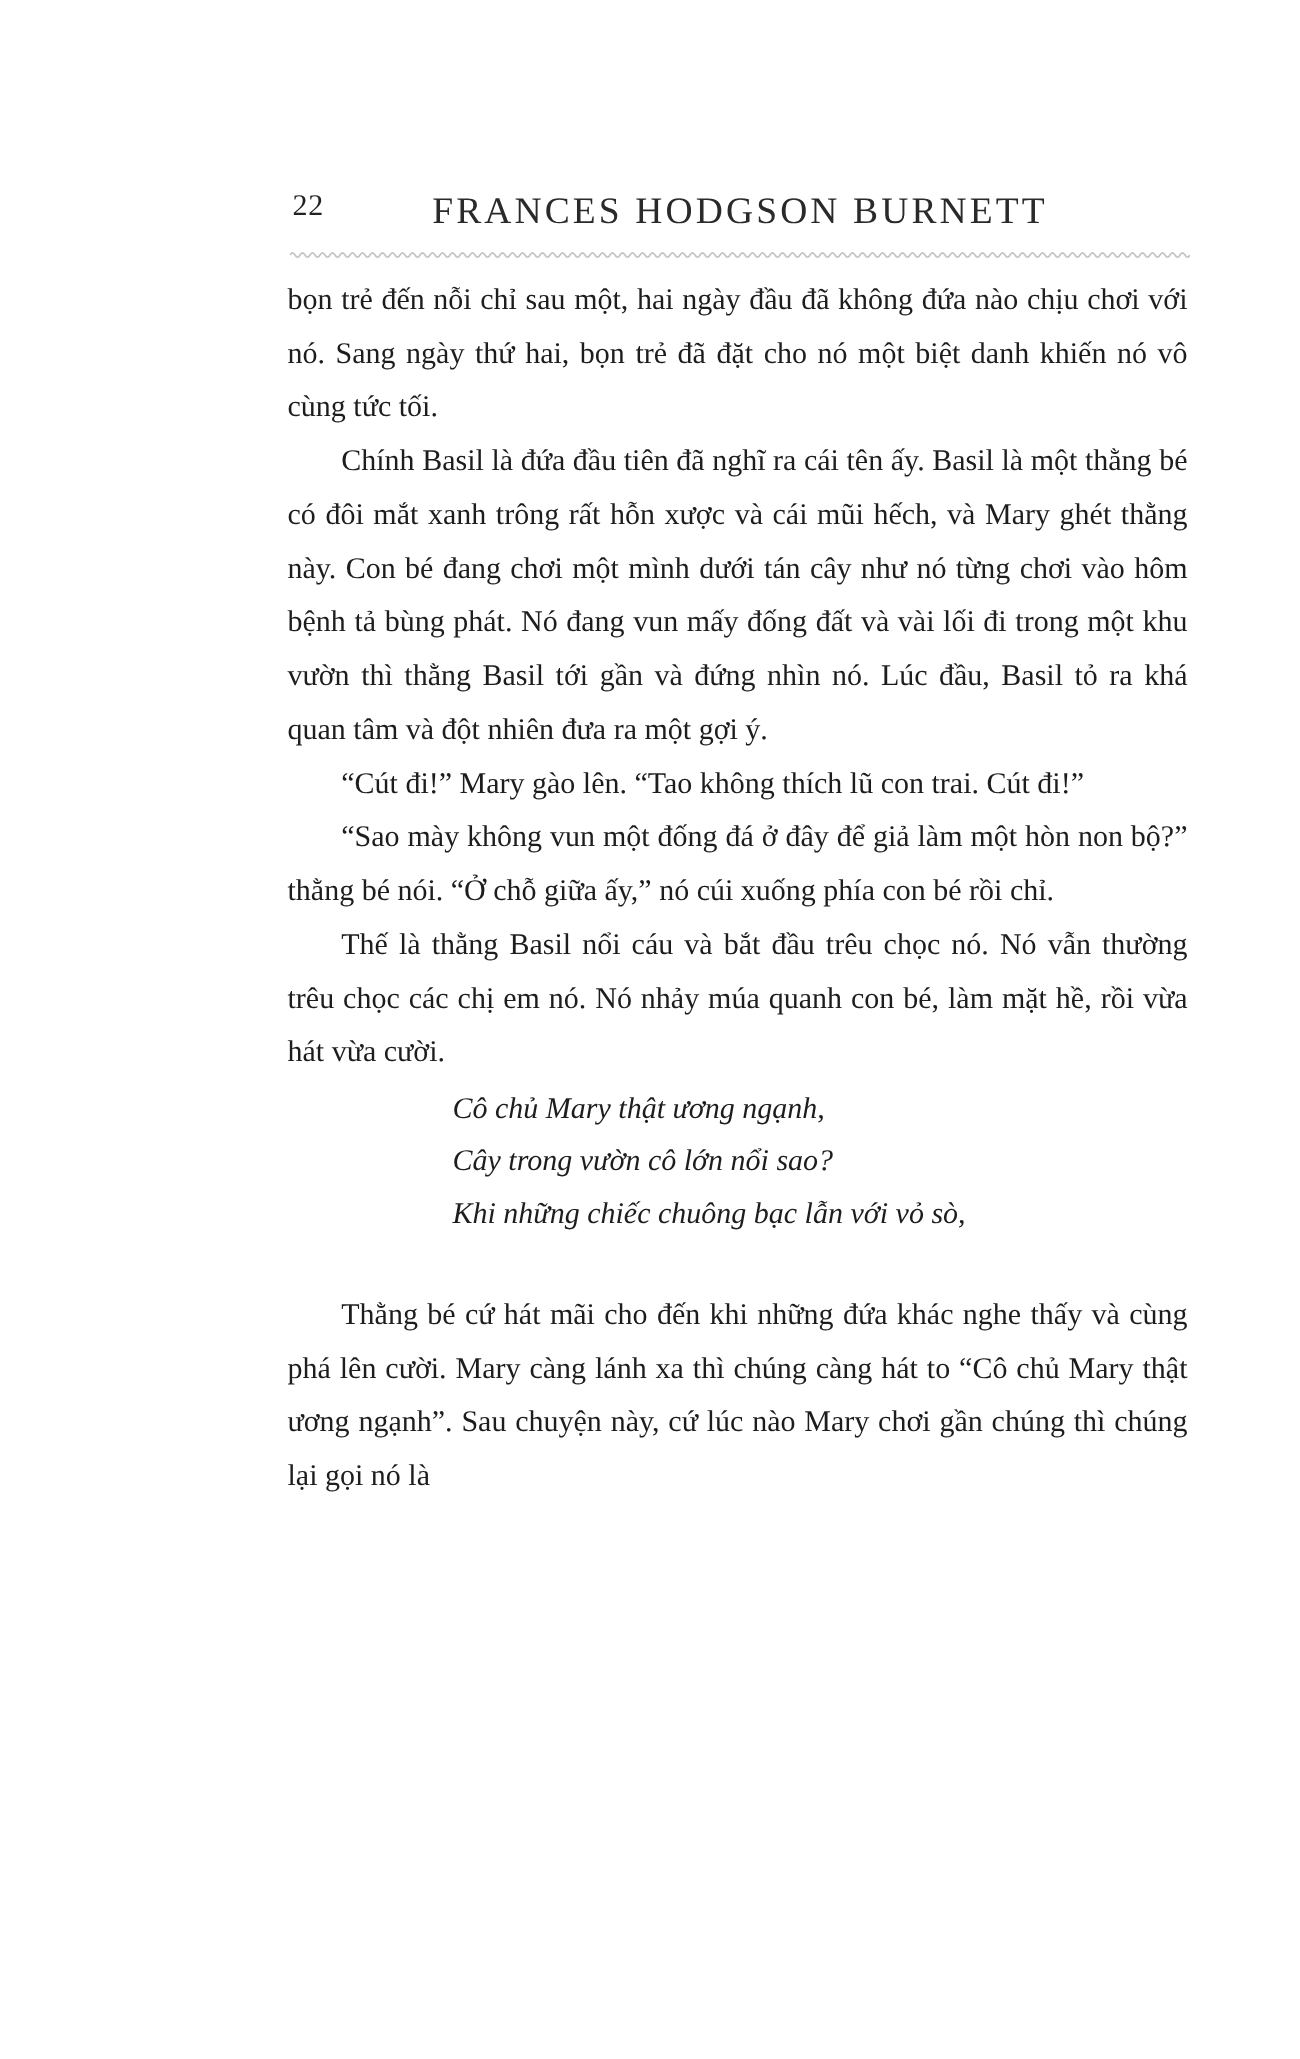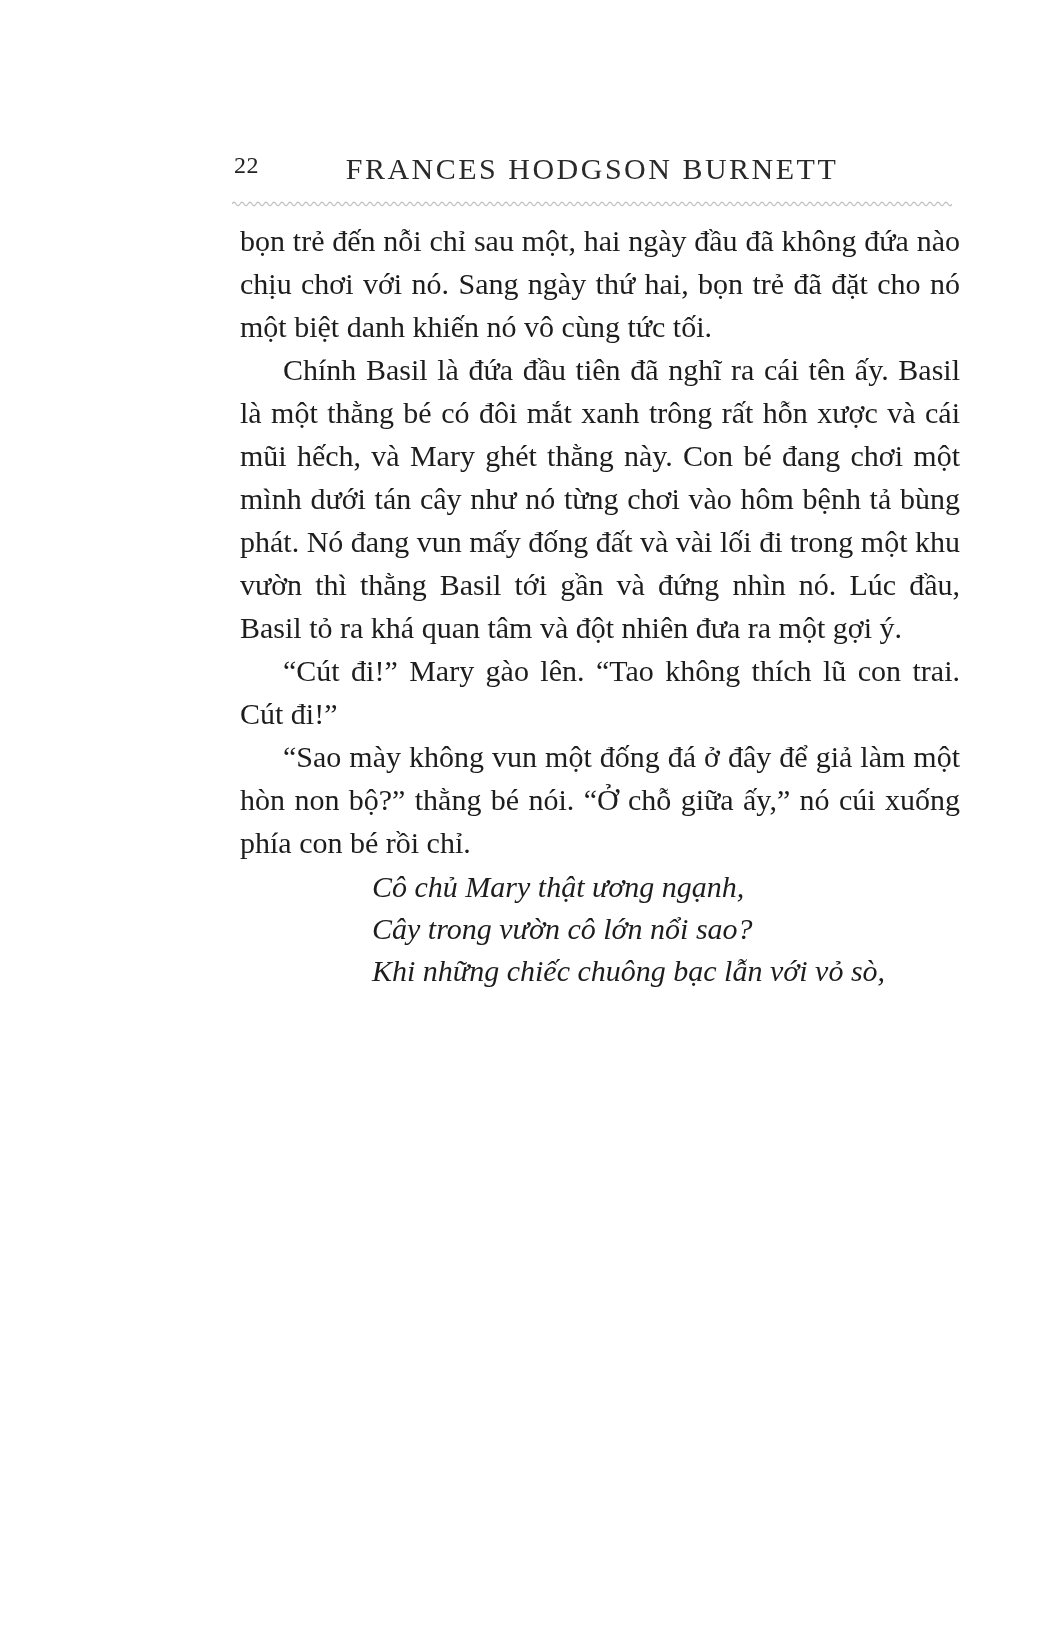--- a/index.html
+++ b/index.html
@@ -41,24 +41,24 @@
   }
   .wavy-divider {
     position: absolute;
     left: 186px;
     top: 198px;
     width: 720px;
     height: 10px;
   }
   .text-block {
     position: absolute;
-    left: 194px;
+    left: 184px;
     top: 219px;
     width: 720px;
-    font-size: 30px;
+    font-size: 24px;
     line-height: 43px;
     text-align: justify;
     color: #1d1d1d;
   }
   .text-block p {
     margin: 0;
     text-indent: 43px;
   }
   .text-block p.no-indent {
     text-indent: 0;
@@ -86,22 +86,24 @@
 
   <svg class="wavy-divider" viewBox="0 0 720 10" width="720" height="10" aria-hidden="true">
     <path d="M0 6 q2 -3.5 4 0 t4 0 t4 0 t4 0 t4 0 t4 0 t4 0 t4 0 t4 0 t4 0 t4 0 t4 0 t4 0 t4 0 t4 0 t4 0 t4 0 t4 0 t4 0 t4 0 t4 0 t4 0 t4 0 t4 0 t4 0 t4 0 t4 0 t4 0 t4 0 t4 0 t4 0 t4 0 t4 0 t4 0 t4 0 t4 0 t4 0 t4 0 t4 0 t4 0 t4 0 t4 0 t4 0 t4 0 t4 0 t4 0 t4 0 t4 0 t4 0 t4 0 t4 0 t4 0 t4 0 t4 0 t4 0 t4 0 t4 0 t4 0 t4 0 t4 0 t4 0 t4 0 t4 0 t4 0 t4 0 t4 0 t4 0 t4 0 t4 0 t4 0 t4 0 t4 0 t4 0 t4 0 t4 0 t4 0 t4 0 t4 0 t4 0 t4 0 t4 0 t4 0 t4 0 t4 0 t4 0 t4 0 t4 0 t4 0 t4 0 t4 0 t4 0 t4 0 t4 0 t4 0 t4 0 t4 0 t4 0 t4 0 t4 0 t4 0 t4 0 t4 0 t4 0 t4 0 t4 0 t4 0 t4 0 t4 0 t4 0 t4 0 t4 0 t4 0 t4 0 t4 0 t4 0 t4 0 t4 0 t4 0 t4 0 t4 0 t4 0 t4 0 t4 0 t4 0 t4 0 t4 0 t4 0 t4 0 t4 0 t4 0 t4 0 t4 0 t4 0 t4 0 t4 0 t4 0 t4 0 t4 0 t4 0 t4 0 t4 0 t4 0 t4 0 t4 0 t4 0 t4 0 t4 0 t4 0 t4 0 t4 0 t4 0 t4 0 t4 0 t4 0 t4 0 t4 0 t4 0 t4 0 t4 0 t4 0 t4 0 t4 0 t4 0 t4 0 t4 0 t4 0 t4 0 t4 0 t4 0 t4 0 t4 0 t4 0 t4 0 t4 0 t4 0 t4 0 t4 0 t4 0 t4 0 t4 0" fill="none" stroke="#c3c3c3" stroke-width="1.3"></path>
   </svg>
 
   <div class="text-block">
     <p class="no-indent">bọn trẻ đến nỗi chỉ sau một, hai ngày đầu đã không đứa nào chịu chơi với nó. Sang ngày thứ hai, bọn trẻ đã đặt cho nó một biệt danh khiến nó vô cùng tức tối.</p>
     <p>Chính Basil là đứa đầu tiên đã nghĩ ra cái tên ấy. Basil là một thằng bé có đôi mắt xanh trông rất hỗn xược và cái mũi hếch, và Mary ghét thằng này. Con bé đang chơi một mình dưới tán cây như nó từng chơi vào hôm bệnh tả bùng phát. Nó đang vun mấy đống đất và vài lối đi trong một khu vườn thì thằng Basil tới gần và đứng nhìn nó. Lúc đầu, Basil tỏ ra khá quan tâm và đột nhiên đưa ra một gợi ý.</p>
     <p>“Cút đi!” Mary gào lên. “Tao không thích lũ con trai. Cút đi!”</p>
     <p>“Sao mày không vun một đống đá ở đây để giả làm một hòn non bộ?” thằng bé nói. “Ở chỗ giữa ấy,” nó cúi xuống phía con bé rồi chỉ.</p>
+    <p>Thế là thằng Basil nổi cáu và bắt đầu trêu chọc nó. Nó vẫn thường trêu chọc các chị em nó. Nó nhảy múa quanh con bé, làm mặt hề, rồi vừa hát vừa cười.</p>
 
     <div class="poem">
       <span>Cô chủ Mary thật ương ngạnh,</span>
       <span>Cây trong vườn cô lớn nổi sao?</span>
       <span>Khi những chiếc chuông bạc lẫn với vỏ sò,</span>
     </div>
 
+    <p class="final-para">Thằng bé cứ hát mãi cho đến khi những đứa khác nghe thấy và cùng phá lên cười. Mary càng lánh xa thì chúng càng hát to “Cô chủ Mary thật ương ngạnh”. Sau chuyện này, cứ lúc nào Mary chơi gần chúng thì chúng lại gọi nó là</p>
   </div>
 
 </div>
 
 </body></html>

